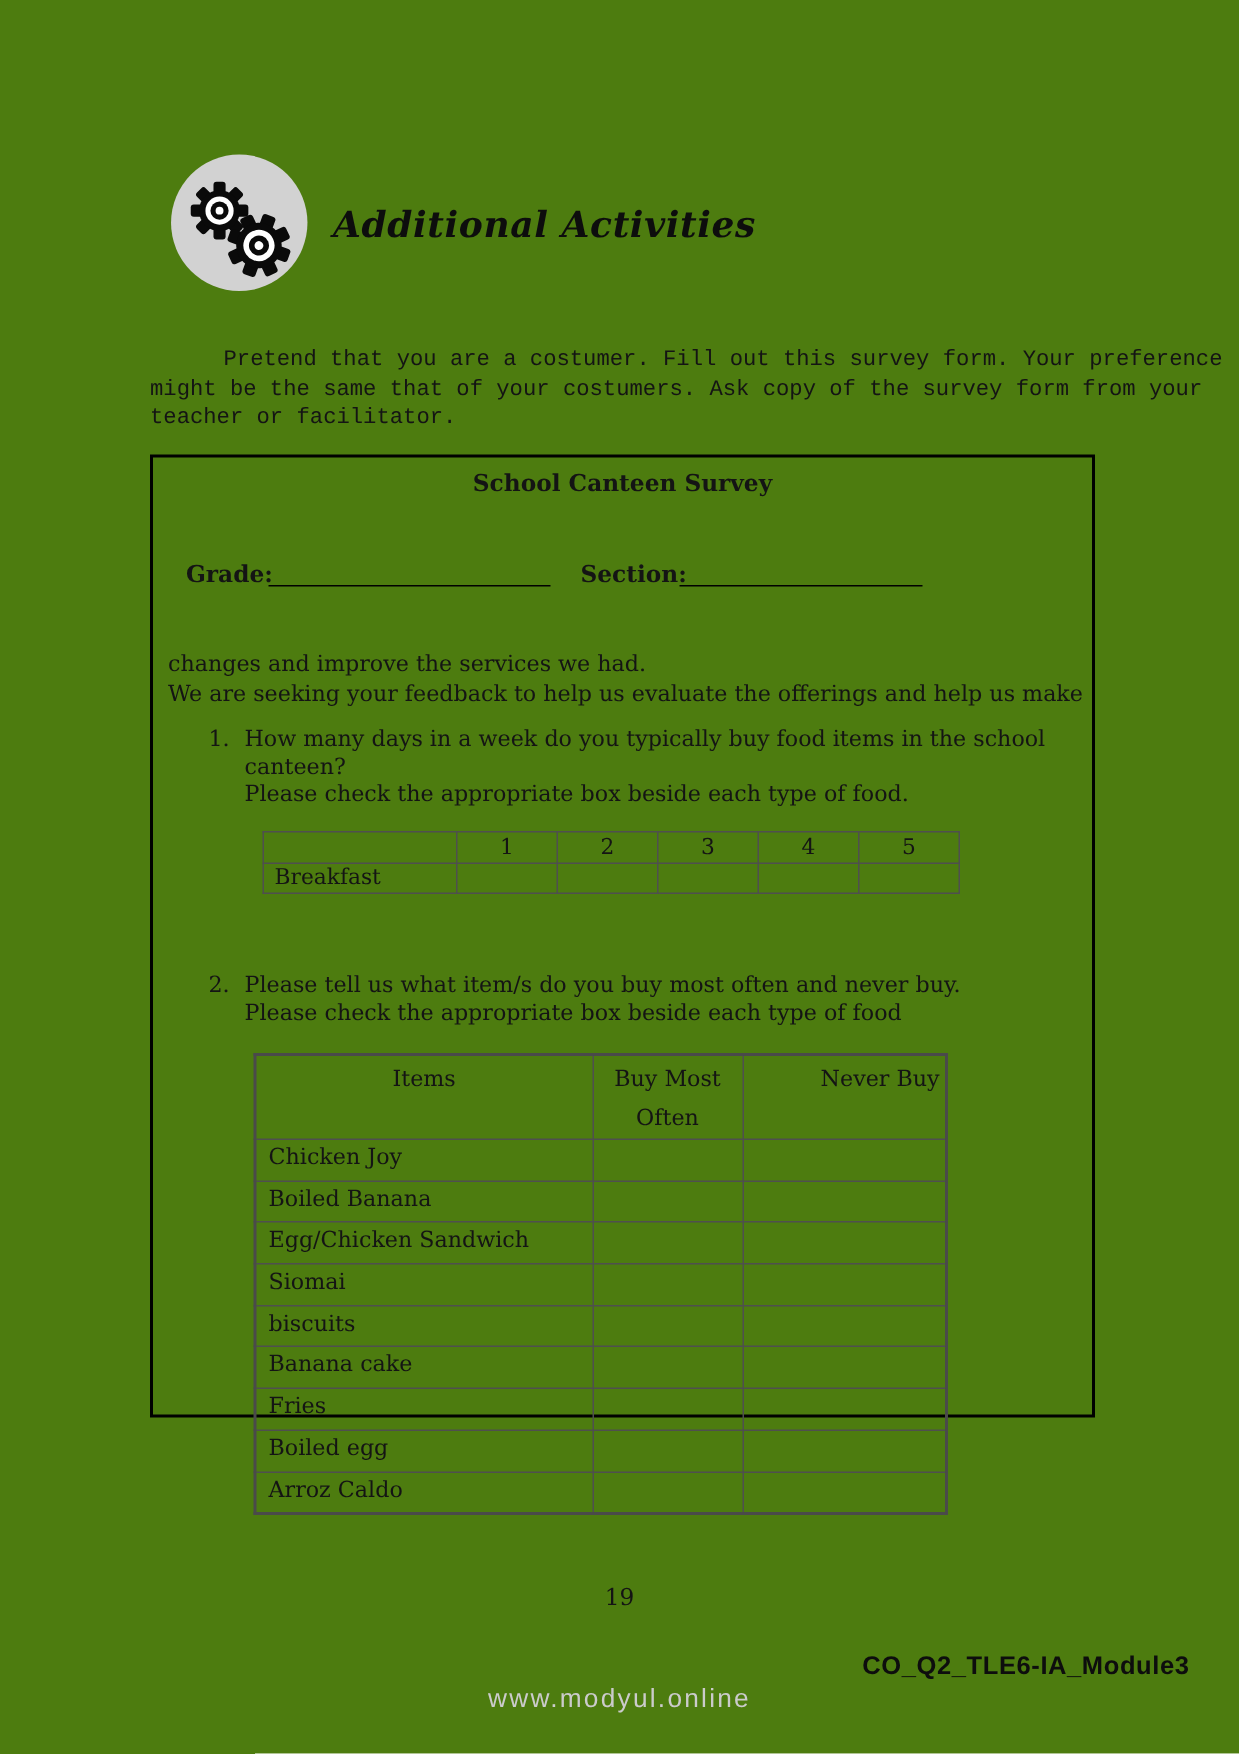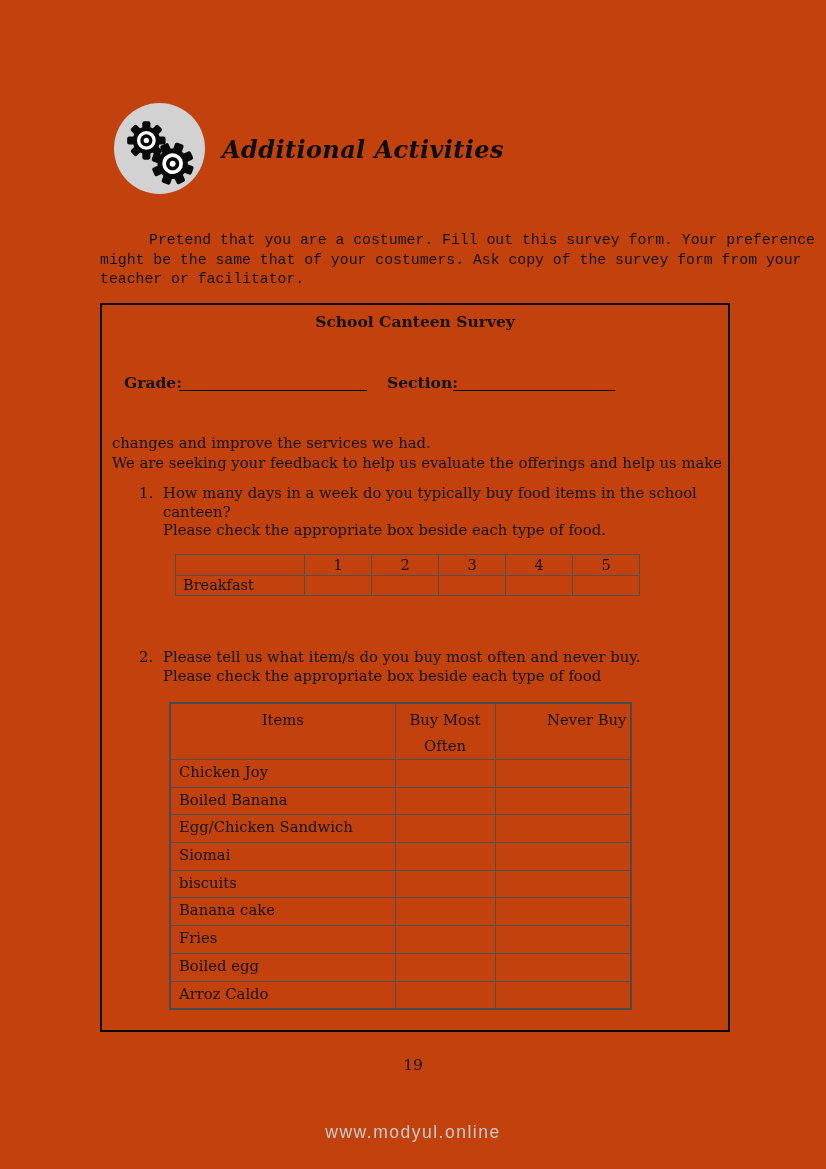--- a/index.html
+++ b/index.html
@@ -1,20 +1,20 @@
 <!DOCTYPE html>
 <html><head>
 <meta charset="utf-8">
 <style>
   * { margin:0; padding:0; box-sizing:border-box; }
   html,body { background:#ffffff; }
   .page {
     position:relative;
     width:826px; height:1169px;
-    background:#c2410c;
+    background:#4d7c0f;
     font-family:"DejaVu Serif", serif;
     color:#141414;
     overflow:hidden;
   }
 
   
   .badge { position:absolute; left:112px; top:99px; width:95px; height:95px; }
   .page-title {
     position:absolute; left:222px; top:135px;
     font-size:24px; font-weight:bold; font-style:italic;
@@ -22,21 +22,21 @@
   }
 
   
   .intro { position:absolute; left:100px; top:231px; width:620px;
            font-size:14.8px; line-height:19.6px; }
   .intro .line { white-space:nowrap;font-family:Liberation Mono, monospace; }
   .intro .indent { padding-left:49px; }
 
   
   .survey-box {
-    position:absolute; left:100px; top:303px; width:630px; height:729px;
+    position:absolute; left:100px; top:303px; width:630px; height:642px;
     border:2px solid #000;
   }
   .survey-title {
     position:absolute; top:7px; left:0; width:100%;
     text-align:center; font-weight:bold; font-size:15.5px;
   }
   .grade-row { position:absolute; top:68px; left:0; width:100%; height:22px; font-size:15.5px; }
   .grade-row .lab { position:absolute; font-weight:bold; }
   .grade-label   { left:22px; }
   .section-label { left:285px; }
@@ -236,14 +236,15 @@
         <td></td>
         <td></td>
       </tr>
     </tbody>
       </table>
 
   </div>
 
   <div class="page-number">19</div>
   <div class="watermark">www.modyul.online</div>
+  <div class="module-code">CO_Q2_TLE6-IA_Module3</div>
 
 </div>
 
 </body></html>

